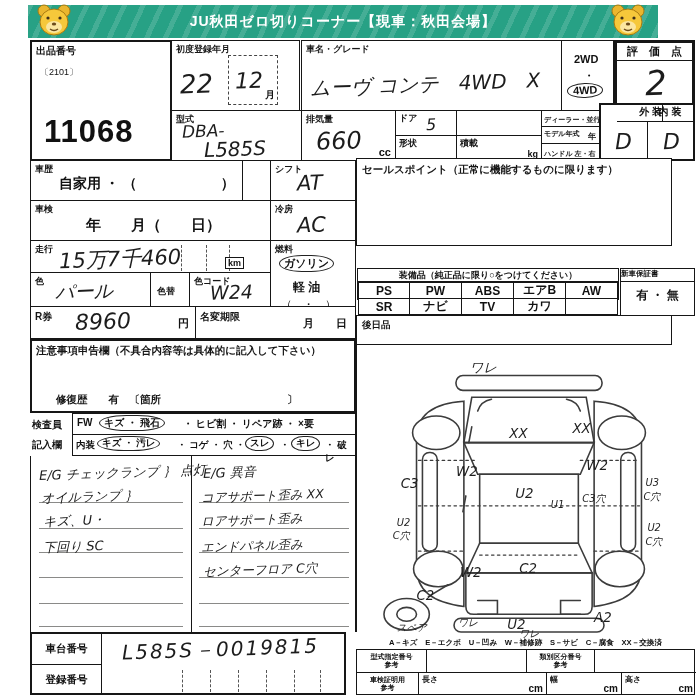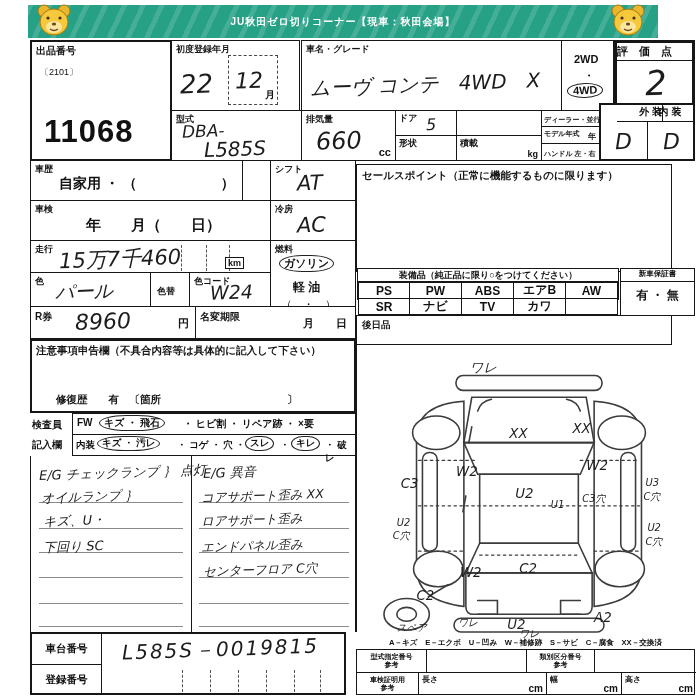--- a/index.html
+++ b/index.html
@@ -12,21 +12,21 @@
   .big{font-weight:bold;}
   .hw{font-family:"DejaVu Sans",sans-serif;font-style:italic;color:#1c1c1c;white-space:nowrap;}
   .tilt{display:inline-block;transform:rotate(-2deg);}
   .circ{display:inline-block;border:1.7px solid #222;border-radius:50%;padding:0 5px 1px 5px;transform:rotate(-2deg);}
   .ovalbox{display:inline-block;border:1.6px solid #222;border-radius:50%/60%;padding:0 4px;}
   .dash-v{position:absolute;border-left:1.5px dashed #555;width:0;}
   .rule{position:absolute;border-bottom:1.2px solid #8a8a88;height:0;}
   .hdr{position:absolute;left:28px;top:5px;width:630px;height:33px;background:#27a185;
        background-image:repeating-linear-gradient(115deg,rgba(255,255,255,.14) 0 5px,rgba(255,255,255,0) 5px 17px);
        display:flex;align-items:center;justify-content:center;}
-  .hdr-title{color:#fff;font-weight:bold;font-size:10px;letter-spacing:1px;}
+  .hdr-title{color:#fff;font-weight:bold;font-size:14px;letter-spacing:1px;}
   .bear{position:absolute;top:3px;width:36px;height:34px;}
   .gridcell{position:absolute;border:1px solid #161616;box-sizing:border-box;display:flex;align-items:center;justify-content:center;font-weight:bold;font-size:12px;background:#fff;}
   .small7{font-size:7px;font-weight:bold;}
   .dlabel{font-family:"DejaVu Sans",sans-serif;font-style:italic;font-size:13.5px;fill:#1e1e1e;}
   .dlabel.small{font-size:10px;}
   .spec-lbl{font-size:7px;font-weight:bold;line-height:1.15;text-align:center;}
 </style>
 </head>
 <body>
 
@@ -76,21 +76,21 @@
     <span class="hw tilt abs" style="left:8px;top:30px;font-size:20px">ムーヴ コンテ　4WD　X</span>
   </div>
 
   <div class="cell" style="left:561px;top:40px;width:53px;height:71px">
     <span class="abs big" style="left:12px;top:12px;font-size:11px">2WD</span>
     <span class="abs big" style="left:22px;top:28px;font-size:10px">・</span>
     <span class="circ abs big" style="left:5px;top:42px;font-size:11px">4WD</span>
   </div>
 
   <div class="cell thick" style="left:614px;top:40px;width:81px;height:66px;border-width:3px">
-    <div class="abs big" style="left:0;top:1px;width:100%;font-size:11px;border-bottom:1.5px solid #161616;padding-bottom:1px">評　価　点</div>
+    <div class="abs big" style="left:0;top:1px;width:100%;text-align:center;font-size:11px;border-bottom:1.5px solid #161616;padding-bottom:1px">評　価　点</div>
     <span class="hw tilt abs" style="left:28px;top:20px;font-size:34px">2</span>
   </div>
 
   <div class="cell" style="left:171px;top:110px;width:131px;height:51px">
     <span class="lbl" style="left:4px;top:2px">型式</span>
     <span class="hw tilt abs" style="left:10px;top:10px;font-size:17px">DBA-</span>
     <span class="hw tilt abs" style="left:32px;top:26px;font-size:20px">L585S</span>
   </div>
 
   <div class="cell" style="left:301px;top:110px;width:95px;height:51px">
@@ -227,40 +227,40 @@
     <span class="hw tilt abs" style="left:10px;top:32px;font-size:13px">オイルランプ ｝</span>
     <span class="hw tilt abs" style="left:12px;top:56px;font-size:13px">キズ、U・</span>
     <span class="hw tilt abs" style="left:12px;top:82px;font-size:13px">下回り SC</span>
     <span class="hw tilt abs" style="left:172px;top:8px;font-size:13px">E/G 異音</span>
     <span class="hw tilt abs" style="left:170px;top:32px;font-size:12.5px">コアサポート歪み XX</span>
     <span class="hw tilt abs" style="left:170px;top:56px;font-size:12.5px">ロアサポート歪み</span>
     <span class="hw tilt abs" style="left:170px;top:82px;font-size:12.5px">エンドパネル歪み</span>
     <span class="hw tilt abs" style="left:172px;top:106px;font-size:12.5px">センターフロア C穴</span>
   </div>
 
-  <div class="cell" style="left:356px;top:164px;width:316px;height:108px">
+  <div class="cell" style="left:356px;top:158px;width:316px;height:88px">
     <span class="lbl" style="left:5px;top:4px;font-size:10.5px">セールスポイント（正常に機能するものに限ります）</span>
   </div>
 
   <div class="cell" style="left:357px;top:268px;width:262px;height:32px">
     <div class="abs big" style="left:0;top:0;width:100%;height:13px;text-align:center;font-size:9px;border-bottom:1px solid #161616">装備品（純正品に限り○をつけてください）</div>
     <div class="gridcell" style="left:0;top:13px;width:52px;height:17px">PS</div>
     <div class="gridcell" style="left:51px;top:13px;width:53px;height:17px">PW</div>
     <div class="gridcell" style="left:103px;top:13px;width:53px;height:17px">ABS</div>
     <div class="gridcell" style="left:155px;top:13px;width:53px;height:17px">エアB</div>
     <div class="gridcell" style="left:207px;top:13px;width:53px;height:17px">AW</div>
     <div class="gridcell" style="left:0;top:29px;width:52px;height:17px">SR</div>
     <div class="gridcell" style="left:51px;top:29px;width:53px;height:17px">ナビ</div>
     <div class="gridcell" style="left:103px;top:29px;width:53px;height:17px">TV</div>
     <div class="gridcell" style="left:155px;top:29px;width:53px;height:17px">カワ</div>
     <div class="gridcell" style="left:207px;top:29px;width:53px;height:17px"></div>
   </div>
 
   <div class="cell" style="left:620px;top:268px;width:75px;height:48px">
-    <div class="abs big" style="left:0;top:0;width:100%;height:13px;text-align:center;font-size:7.5px;border-bottom:1px solid #161616">新車保証書</div>
+    <div class="abs big" style="left:0;top:0;width:100%;height:13px;font-size:7.5px;border-bottom:1px solid #161616">新車保証書</div>
     <div class="abs big" style="left:0;top:18px;width:100%;text-align:center;font-size:12px">有 ・ 無</div>
   </div>
 
   <div class="cell" style="left:356px;top:315px;width:316px;height:30px">
     <span class="lbl" style="left:5px;top:3px;font-size:9.5px">後日品</span>
   </div>
 
   <div class="abs" style="left:356px;top:345px;width:2px;height:287px;border-left:1.5px solid #161616"></div>
   <svg class="abs" style="left:360px;top:342px" width="338" height="296" viewBox="0 0 340 300">
     <g stroke="#3c3c3c" fill="none" stroke-width="1.6" stroke-linecap="round">

